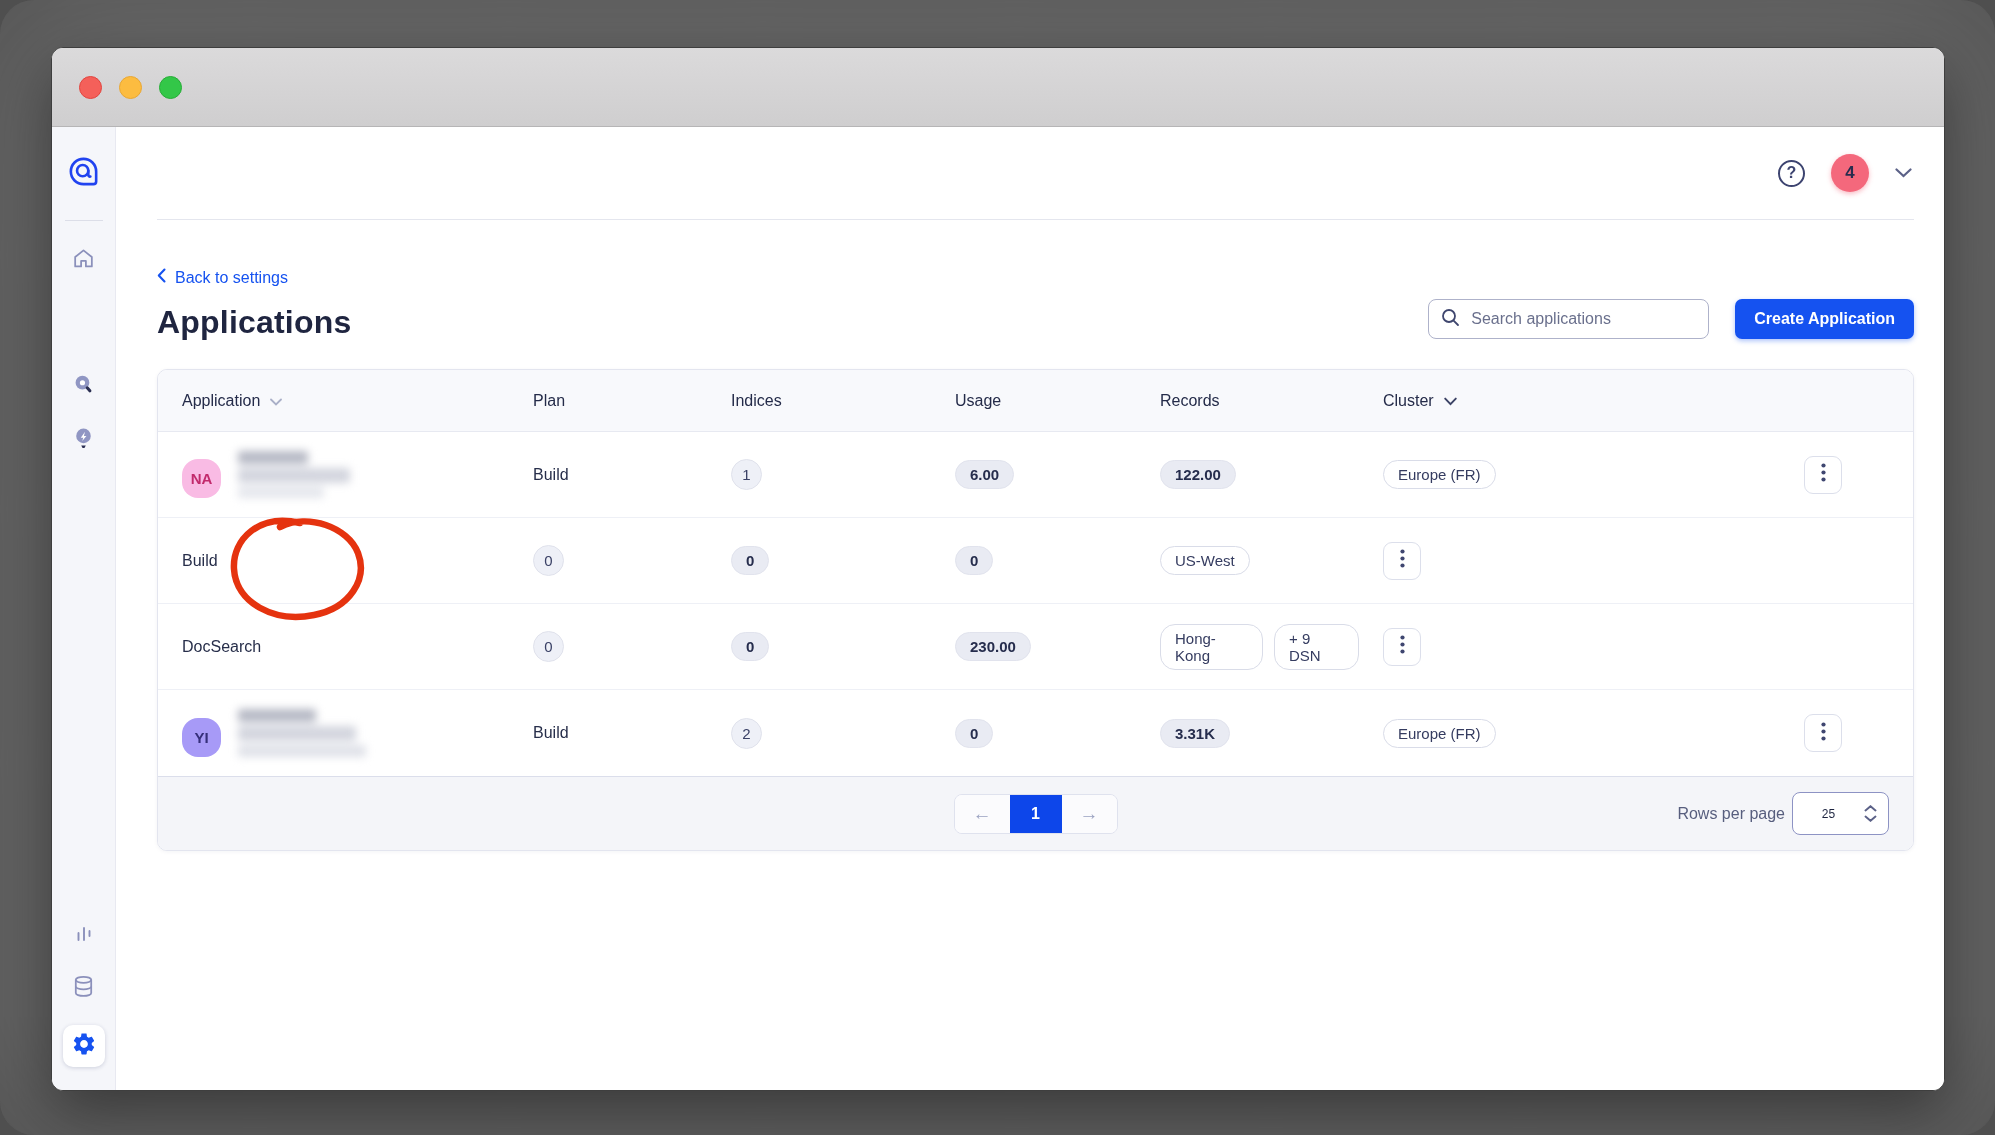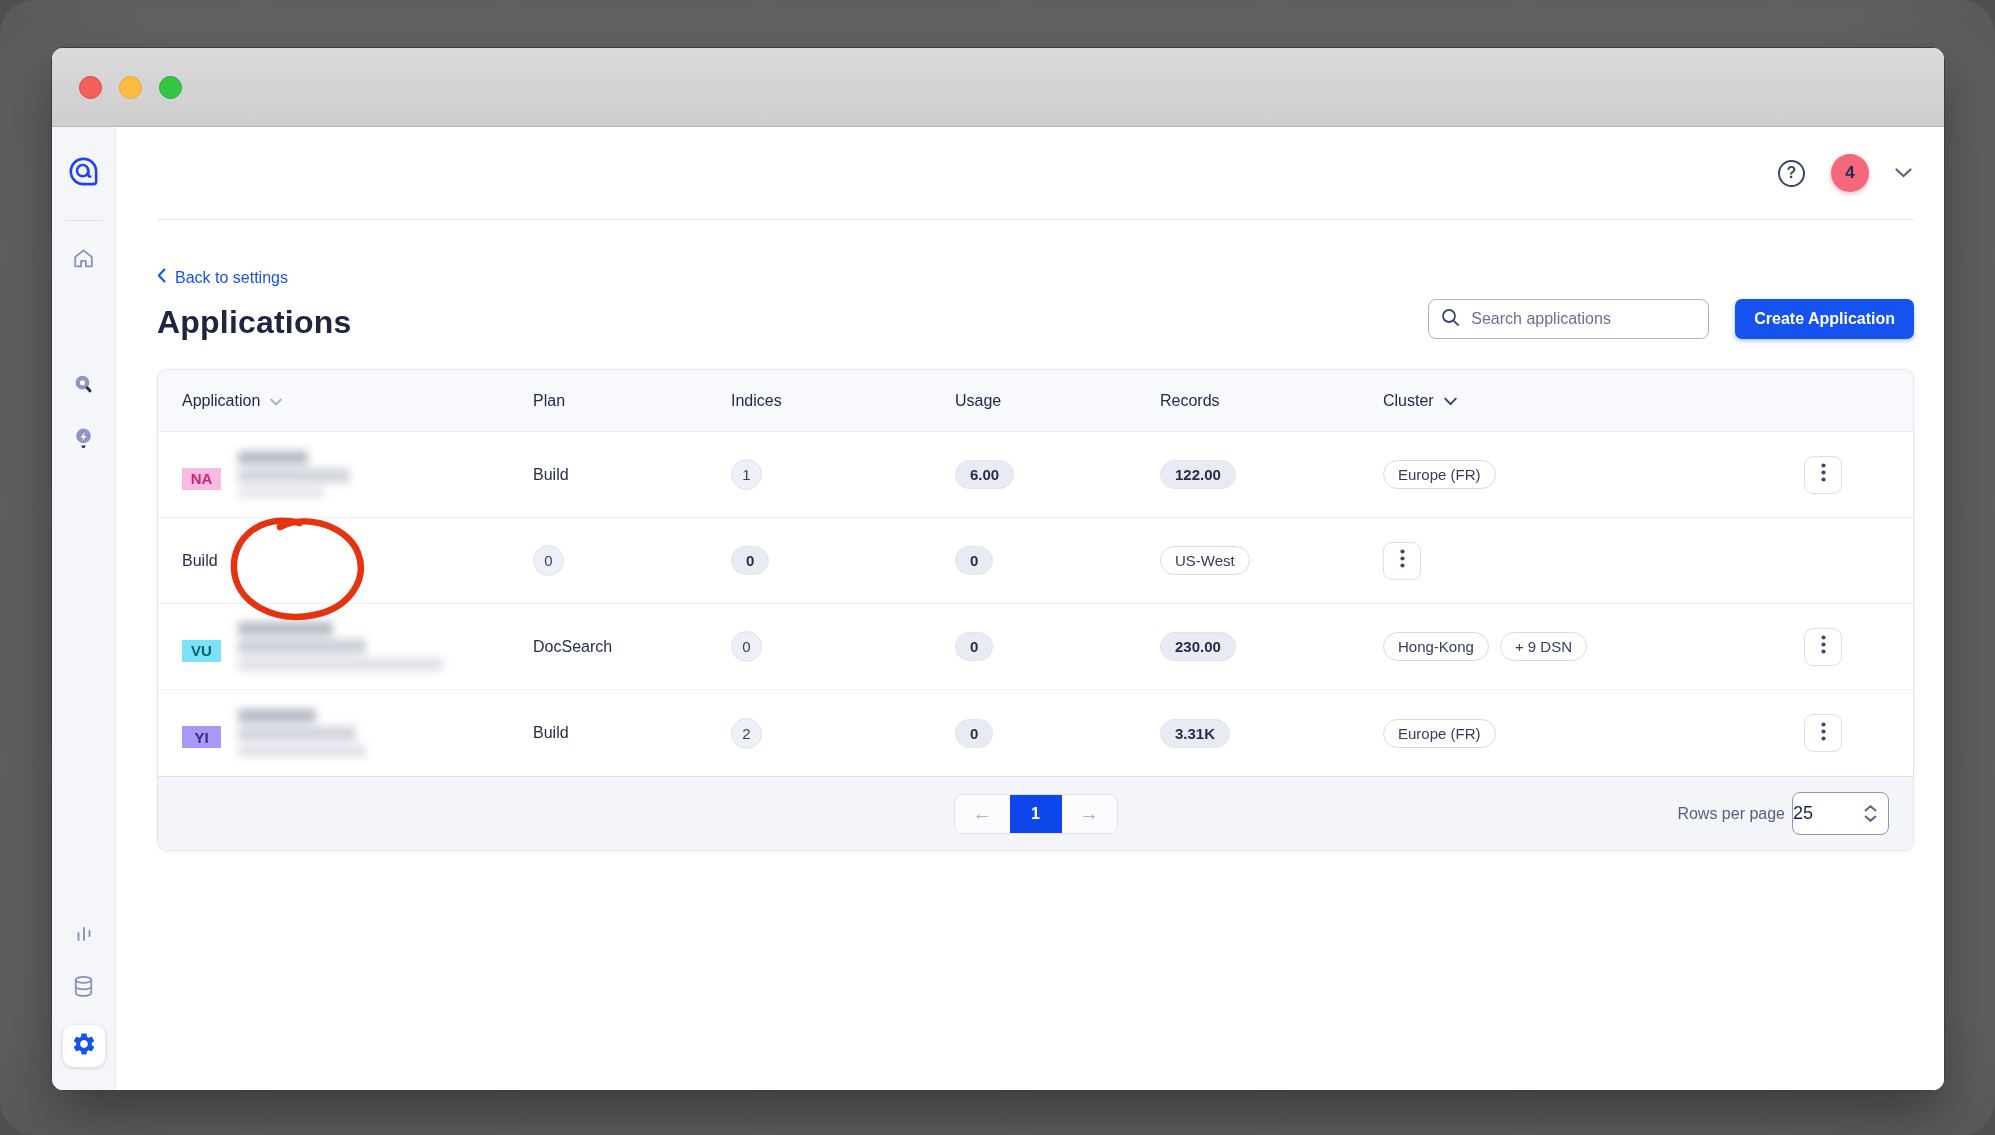--- a/index.html
+++ b/index.html
@@ -60,21 +60,21 @@
   .table-card { position:relative; margin-top:28px; border:1px solid #e3e5ef; border-radius:10px;
                 box-shadow:0 1px 4px rgba(25,35,80,.05); overflow:hidden; background:#fff; }
   .trow { display:grid; grid-template-columns:351px 198px 224px 205px 223px 421px 1fr; align-items:center; }
   .thead { height:62px; background:#f8f9fc; border-bottom:1px solid #e7e9f1; }
   .th { padding-left:24px; font-size:16px; color:#242b49; display:flex; align-items:center; gap:10px; }
   .th .sort { display:flex; margin-top:2px; }
   .tbody-row { height:86px; border-bottom:1px solid #eef0f6; }
   .cell { padding-left:24px; display:flex; align-items:center; }
 
   .app-cell { gap:17px; }
-  .avatar { width:39px; height:22px; border-radius:0; display:flex; align-items:center; justify-content:center;
+  .avatar { width:39px; height:39px; border-radius:16px; display:flex; align-items:center; justify-content:center;
             font-size:15px; font-weight:600; flex:0 0 39px;margin-top:8px; }
   .app-name { font-size:16px; font-weight:700; color:#1d2440; line-height:1.35; }
   .app-id { font-size:15px; color:#54639b; line-height:1.35; }
   .redact { filter:blur(4px); display:flex; flex-direction:column; gap:4px; }
   .redact span { display:block; height:13px; border-radius:2px; }
 
   .plan-text { font-size:16px; color:#272e4a; }
   .pill-circle { width:31px; height:31px; border-radius:50%; background:#eef0f7; border:1px solid #e0e2ec;
                  color:#3a4166; font-size:15px; display:flex; align-items:center; justify-content:center; }
   .pill-num { background:#e9ebf3; border:1px solid #e1e3ed; border-radius:15px; padding:5px 14px;
@@ -96,21 +96,21 @@
            display:flex; border:1px solid #dfe2ee; border-radius:8px; overflow:hidden; background:#fbfbfd; }
   .pager-btn { width:55px; height:38px; display:flex; align-items:center; justify-content:center;
                font-size:19px; color:#9aa1c0; cursor:pointer; background:#fbfbfd; border:none;
                font-family:"Liberation Sans", sans-serif; }
   .pager-page { width:52px; height:38px; display:flex; align-items:center; justify-content:center;
                 background:#0d46ea; color:#ffffff; font-size:16px; font-weight:600; cursor:pointer; }
   .rpp { display:flex; align-items:center; gap:7px; }
   .rpp-label { font-size:16px; color:#575e7e; }
   .stepper { width:97px; height:43px; border:1px solid #8d93c4; border-radius:8px; background:#fff;
              display:flex; align-items:center; padding:0 11px 0 0; }
-  .stepper input { width:100%; border:none; outline:none; font-size:18px; color:#1d2440;
+  .stepper input { width:100%; border:none; outline:none; text-align:center; font-size:12px; color:#1d2440;
                    background:transparent; font-family:"Liberation Sans", sans-serif; }
   .stepper-arrows { display:flex; flex-direction:column; gap:3px; cursor:pointer; }
 </style>
 </head>
 <body>
 
 <div class="stage">
   <div class="window">
 
     <div class="titlebar">
@@ -327,28 +327,20 @@
                         <circle cx="2.5" cy="2.5" r="2.1"></circle>
                         <circle cx="2.5" cy="9.5" r="2.1"></circle>
                         <circle cx="2.5" cy="16.5" r="2.1"></circle>
                       </svg>
                   </span>
                 </div>
               </div>
             </div>
 
             <div class="trow tbody-row">
-              <div class="cell app-cell">
-                <div class="avatar" style="background:#7be2f8;color:#0f5e73">VU</div>
-                <div class="redact">
-                  <span style="width:95px;background:#b5b8c4;"></span>
-                  <span style="width:128px;background:#cdd0da;height:15px;"></span>
-                  <span style="width:205px;background:#dfe1e8;height:13px;"></span>
-                </div>
-              </div>
               <div class="cell">
                   <span class="plan-text">DocSearch</span>
                 </div>
               <div class="cell">
                   <span class="pill-circle">0</span>
                 </div>
               <div class="cell">
                   <span class="pill-num">0</span>
                 </div>
               <div class="cell">

